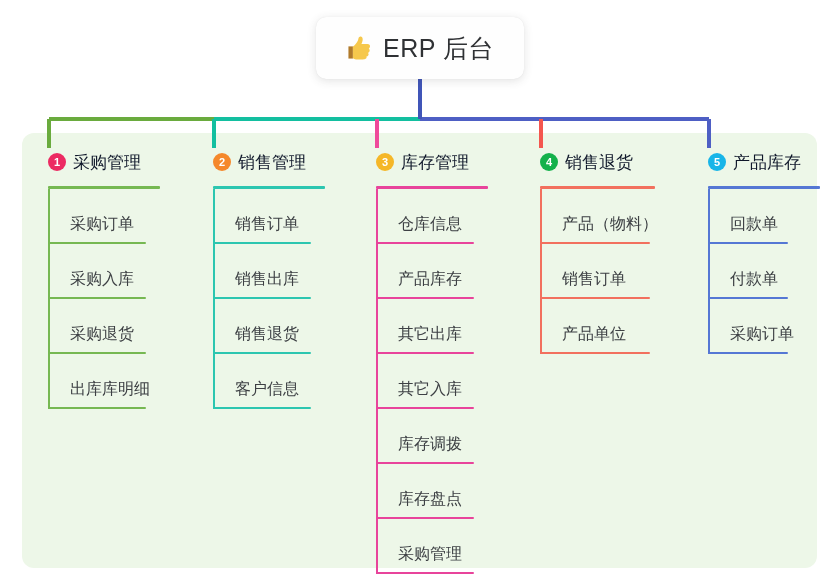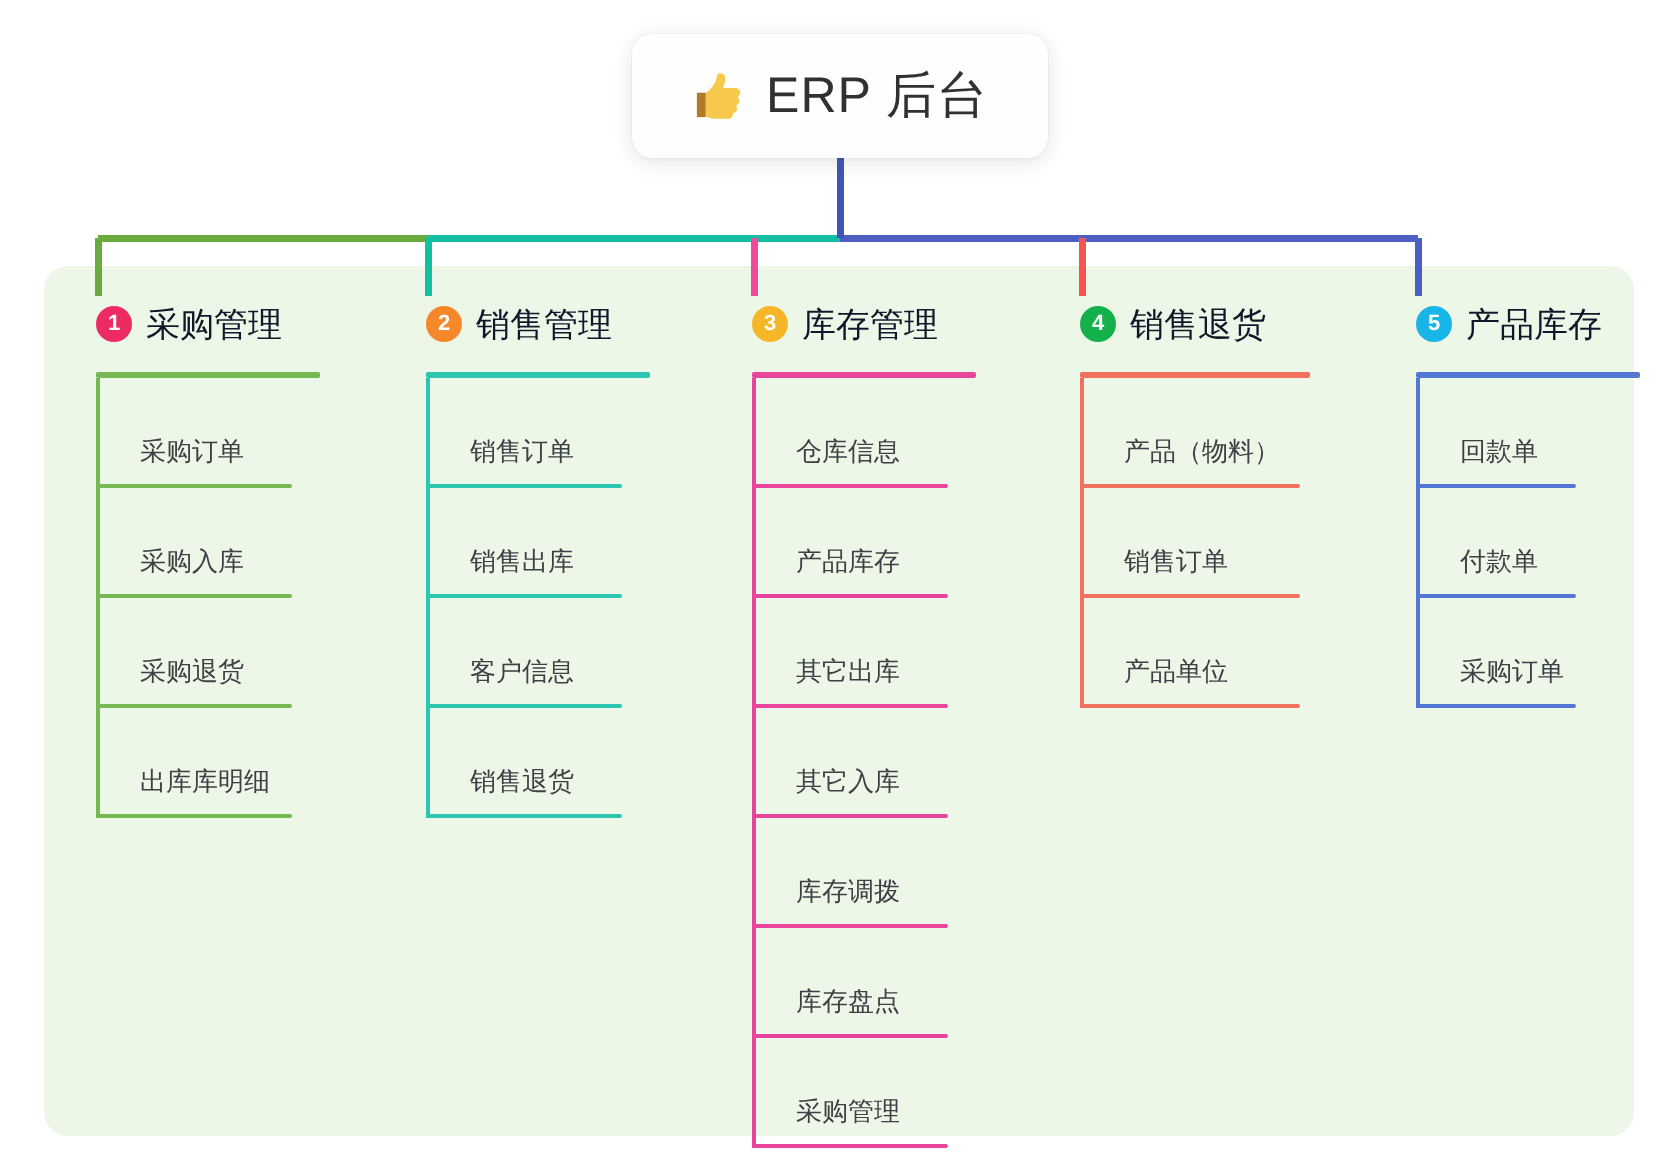--- a/index.html
+++ b/index.html
@@ -61,21 +61,21 @@
     font-size:17px;color:#0f172a;white-space:nowrap;
     font-family:"Liberation Sans","DejaVu Sans",sans-serif;
   }
   .head-rule{position:absolute;left:13px;bottom:0;height:3px;border-radius:1px;}
 
   
   .leaves{position:relative;margin-top:0;}
   .leaf{position:relative;height:55px;}
   .leaf-label{
     position:absolute;left:35px;bottom:9px;
-    font-size:13px;color:#3d4044;white-space:nowrap;
+    font-size:16px;color:#3d4044;white-space:nowrap;
     font-family:"Liberation Sans","DejaVu Sans",sans-serif;
   }
   .leaf-rule{position:absolute;left:13px;bottom:0;height:2px;border-radius:1px;}
   .leaf-spine{position:absolute;left:13px;top:0;width:2px;}
 </style>
 </head>
 <body>
 
 <div id="stage">
 
@@ -144,25 +144,25 @@
           <div class="leaf-spine" style="background: rgb(44, 198, 176); height: 220px;"></div>
           <div class="leaf">
             <div class="leaf-label">销售订单</div>
             <div class="leaf-rule" style="background: rgb(44, 198, 176); width: 98px;"></div>
           </div>
           <div class="leaf">
             <div class="leaf-label">销售出库</div>
             <div class="leaf-rule" style="background: rgb(44, 198, 176); width: 98px;"></div>
           </div>
           <div class="leaf">
+            <div class="leaf-label">销售退货</div>
+            <div class="leaf-rule" style="background: rgb(44, 198, 176); width: 98px;"></div>
+          </div>
+          <div class="leaf">
             <div class="leaf-label">客户信息</div>
-            <div class="leaf-rule" style="background: rgb(44, 198, 176); width: 98px;"></div>
-          </div>
-          <div class="leaf">
-            <div class="leaf-label">销售退货</div>
             <div class="leaf-rule" style="background: rgb(44, 198, 176); width: 98px;"></div>
           </div>
         </div>
       </div>
       <div class="col" style="left: 363px; top: 145px; width: 165px;">
         <div class="col-head">
           <div class="col-head-row">
             <span class="badge" style="background: rgb(245, 183, 40);">3</span>
             <span class="col-title">库存管理</span>
           </div>

